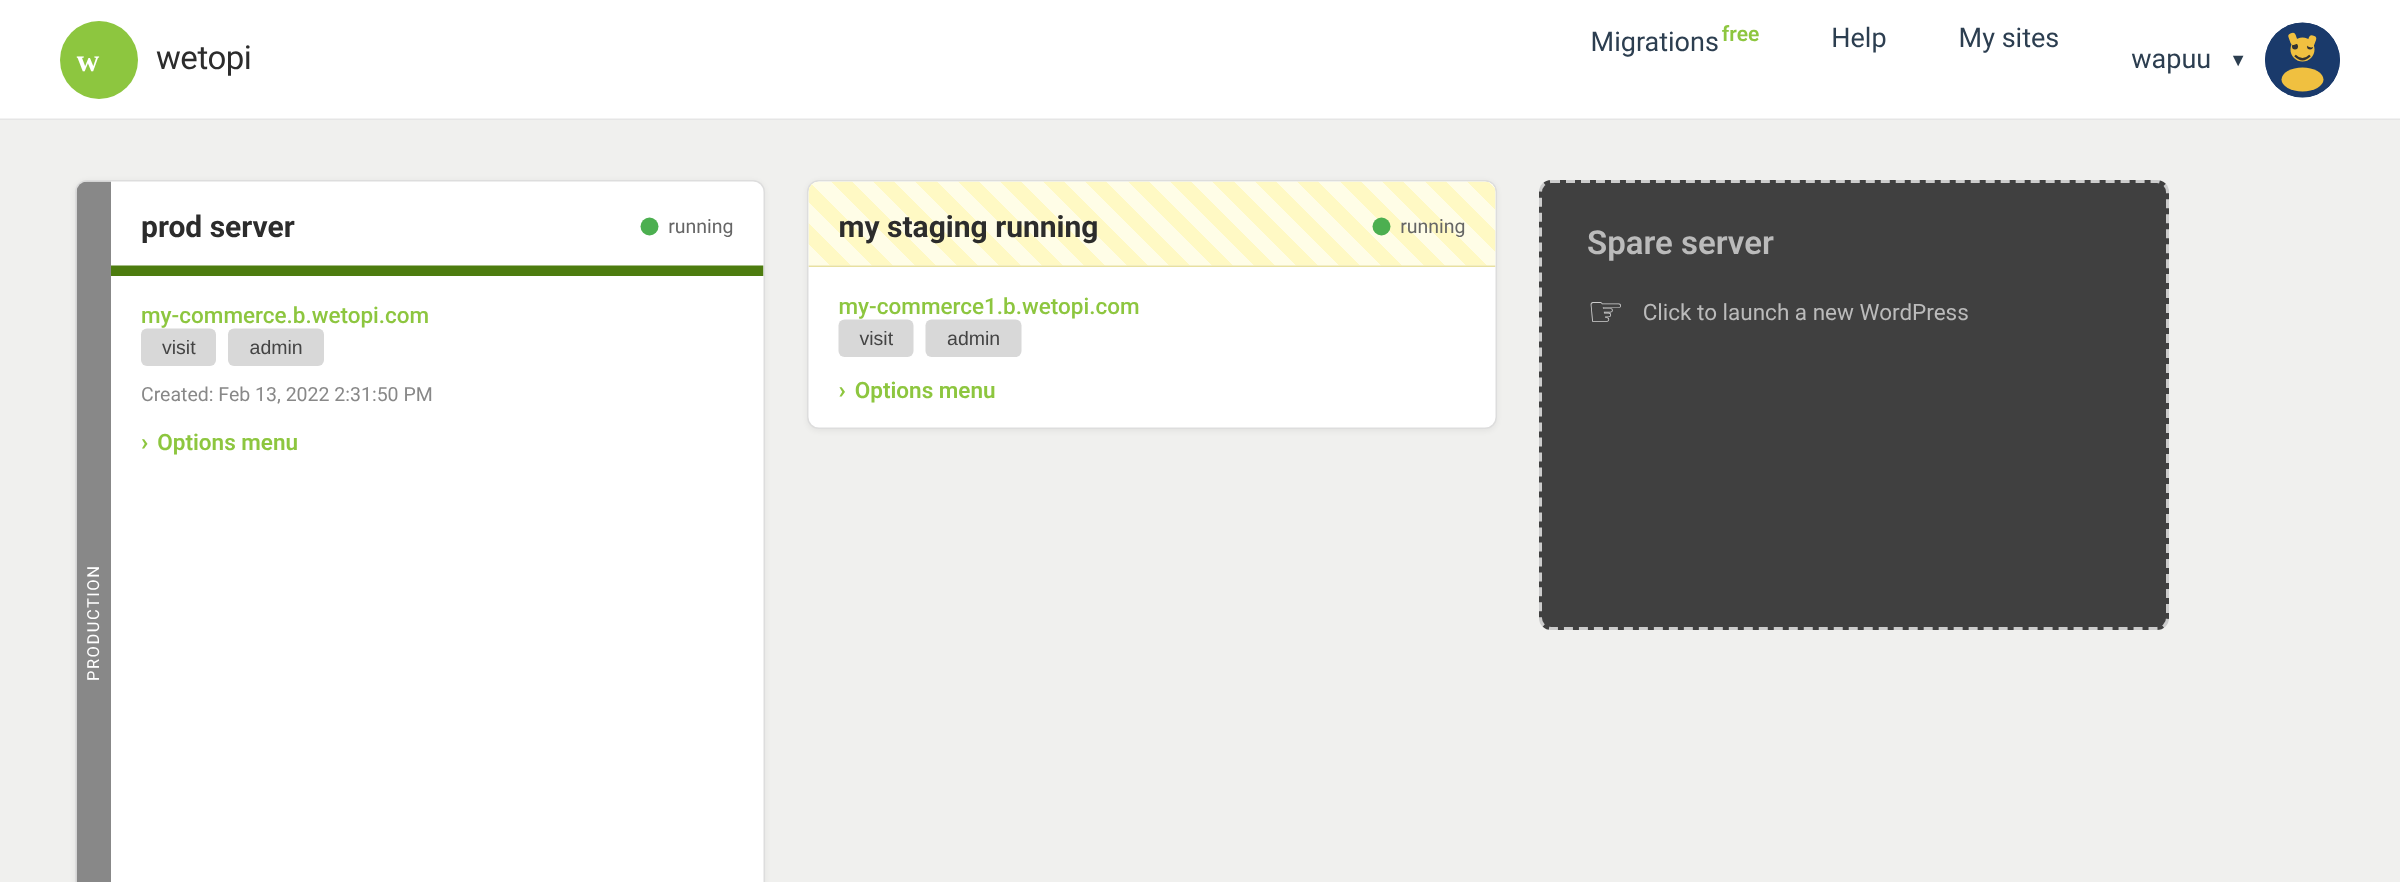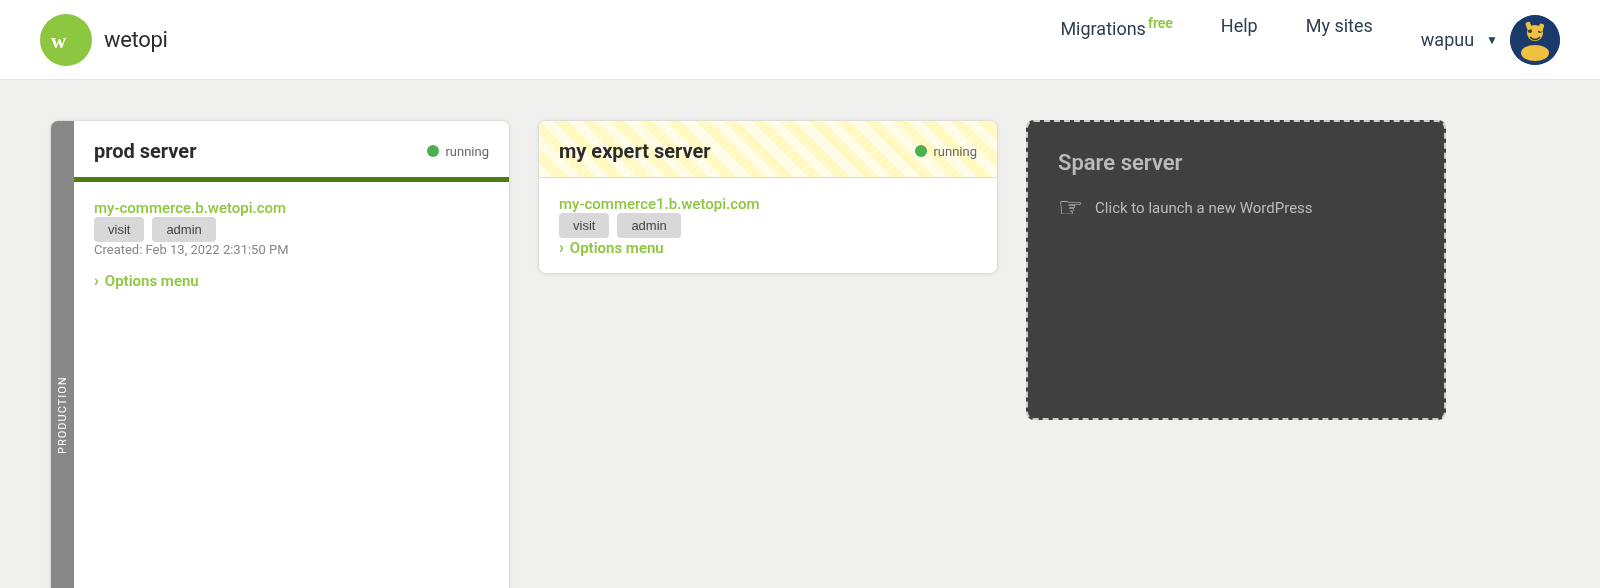--- a/index.html
+++ b/index.html
@@ -172,21 +172,21 @@
 
     .card-body {
       flex: 1;
       display: flex;
       flex-direction: column;
     }
 
     
     .card-header {
       padding: 18px 20px 14px;
-      border-bottom: 5px solid #4d7c0f;
+      border-bottom: 7px solid #4d7c0f;
       display: flex;
       align-items: center;
       justify-content: space-between;
     }
     .card-title {
       font-size: 20px;
       font-weight: 700;
       color: #2c2c2c;
     }
     .status-area {
@@ -225,20 +225,21 @@
       color: #8dc63f;
       font-size: 15px;
       font-weight: 500;
       margin-bottom: 12px;
       cursor: pointer;
       text-decoration: none;
     }
     .action-buttons {
       display: flex;
       gap: 8px;
+      margin-bottom: 12px;
     }
     .action-btn {
       padding: 5px 14px;
       background: #d8d8d8;
       border: none;
       border-radius: 4px;
       font-size: 13px;
       color: #444;
       cursor: pointer;
       font-weight: 500;
@@ -367,21 +368,21 @@
             <span class="options-chevron">›</span>
             <span class="options-text">Options menu</span>
           </div>
         </div>
       </div>
     </div>
 
     <div class="server-card">
       <div class="card-body">
         <div class="card-header staging-header">
-          <span class="card-title">my expert server</span>
+          <span class="card-title">my staging running</span>
           <div class="status-area">
             <div class="status-dot"></div>
             <span class="status-text">running</span>
           </div>
         </div>
         <div class="card-content">
           <a class="site-url">my-commerce1.b.wetopi.com</a>
           <div class="action-buttons">
             <button class="action-btn">visit</button>
             <button class="action-btn">admin</button>

